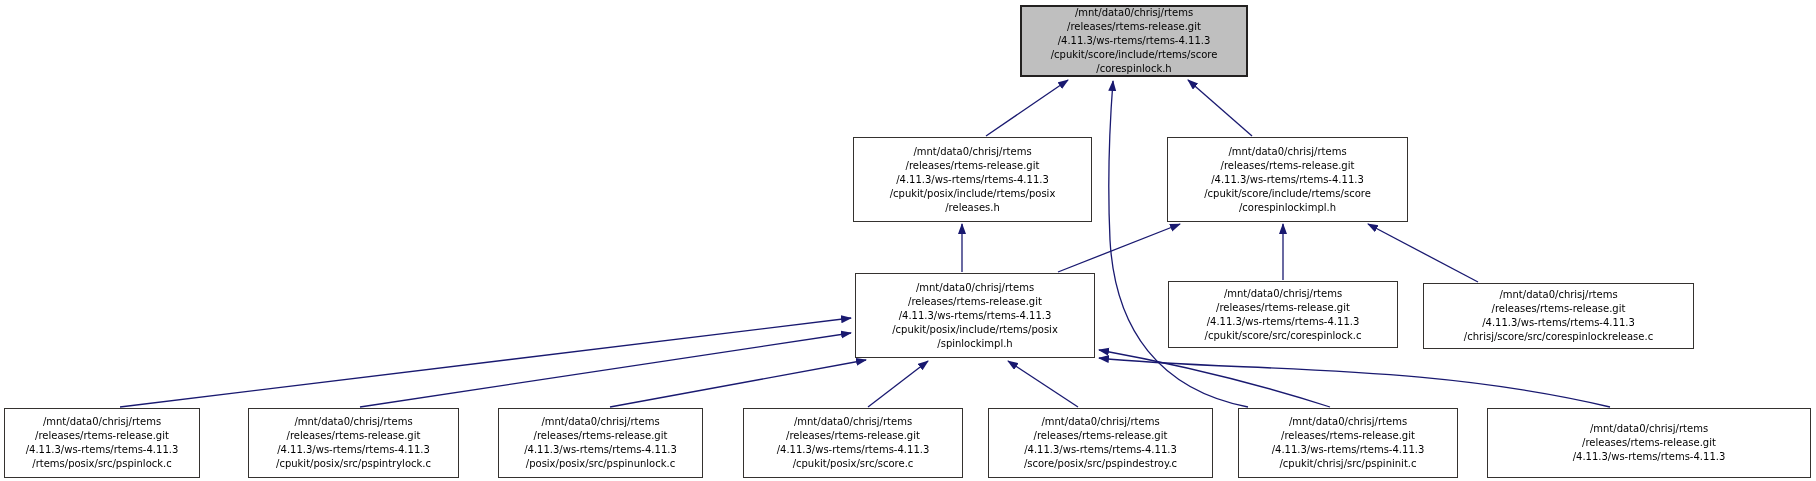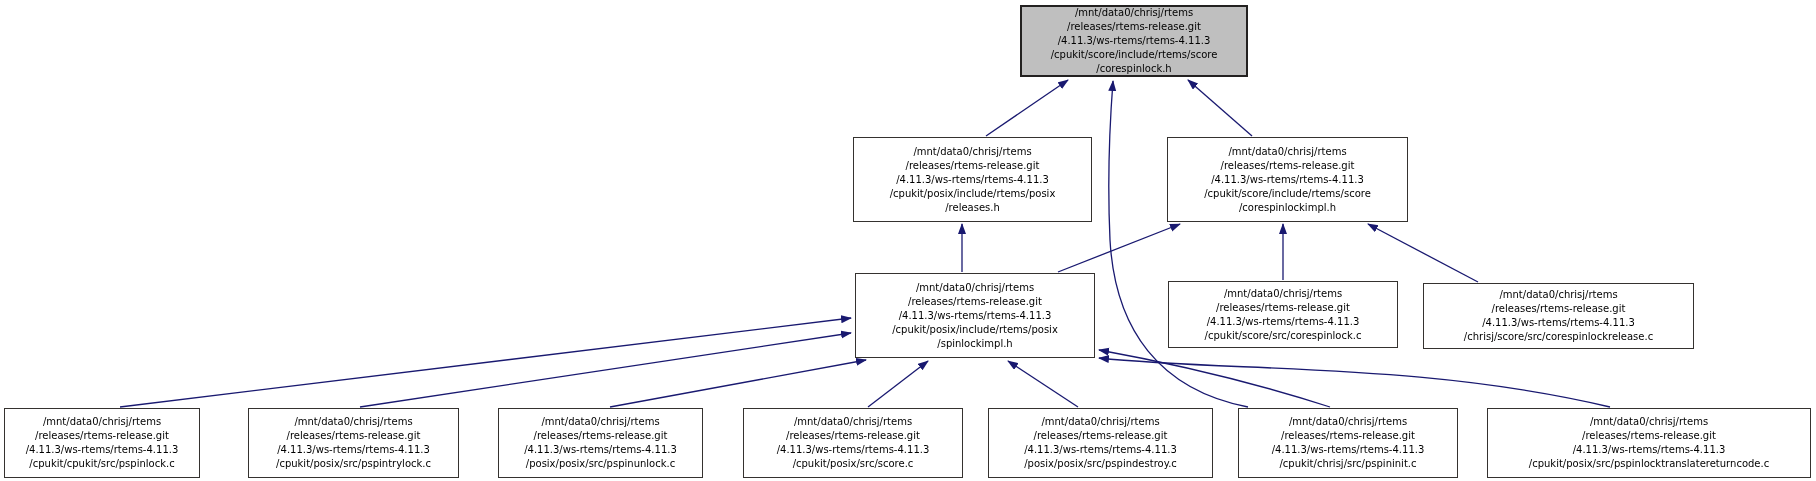--- a/index.html
+++ b/index.html
@@ -88,21 +88,21 @@
     <span>/mnt/data0/chrisj/rtems</span>
     <span>/releases/rtems-release.git</span>
     <span>/4.11.3/ws-rtems/rtems-4.11.3</span>
     <span>/chrisj/score/src/corespinlockrelease.c</span>
   </div>
 
   <div class="node" style="left:4px;top:408px;width:196px;height:70px;">
     <span>/mnt/data0/chrisj/rtems</span>
     <span>/releases/rtems-release.git</span>
     <span>/4.11.3/ws-rtems/rtems-4.11.3</span>
-    <span>/cpukit/cpukit/src/pspinlock.c</span>
+    <span>/rtems/posix/src/pspinlock.c</span>
   </div>
 
   <div class="node" style="left:248px;top:408px;width:211px;height:70px;">
     <span>/mnt/data0/chrisj/rtems</span>
     <span>/releases/rtems-release.git</span>
     <span>/4.11.3/ws-rtems/rtems-4.11.3</span>
     <span>/cpukit/posix/src/pspintrylock.c</span>
   </div>
 
   <div class="node" style="left:498px;top:408px;width:205px;height:70px;">
@@ -116,30 +116,29 @@
     <span>/mnt/data0/chrisj/rtems</span>
     <span>/releases/rtems-release.git</span>
     <span>/4.11.3/ws-rtems/rtems-4.11.3</span>
     <span>/cpukit/posix/src/score.c</span>
   </div>
 
   <div class="node" style="left:988px;top:408px;width:225px;height:70px;">
     <span>/mnt/data0/chrisj/rtems</span>
     <span>/releases/rtems-release.git</span>
     <span>/4.11.3/ws-rtems/rtems-4.11.3</span>
-    <span>/posix/posix/src/pspindestroy.c</span>
+    <span>/score/posix/src/pspindestroy.c</span>
   </div>
 
   <div class="node" style="left:1238px;top:408px;width:220px;height:70px;">
     <span>/mnt/data0/chrisj/rtems</span>
     <span>/releases/rtems-release.git</span>
     <span>/4.11.3/ws-rtems/rtems-4.11.3</span>
     <span>/cpukit/chrisj/src/pspininit.c</span>
   </div>
 
   <div class="node" style="left:1487px;top:408px;width:324px;height:70px;">
     <span>/mnt/data0/chrisj/rtems</span>
     <span>/releases/rtems-release.git</span>
     <span>/4.11.3/ws-rtems/rtems-4.11.3</span>
-    <span>/cpukit/posix/src/pspinlocktranslatereturncode.c</span>
   </div>
 
 </div>
 
 </body></html>

